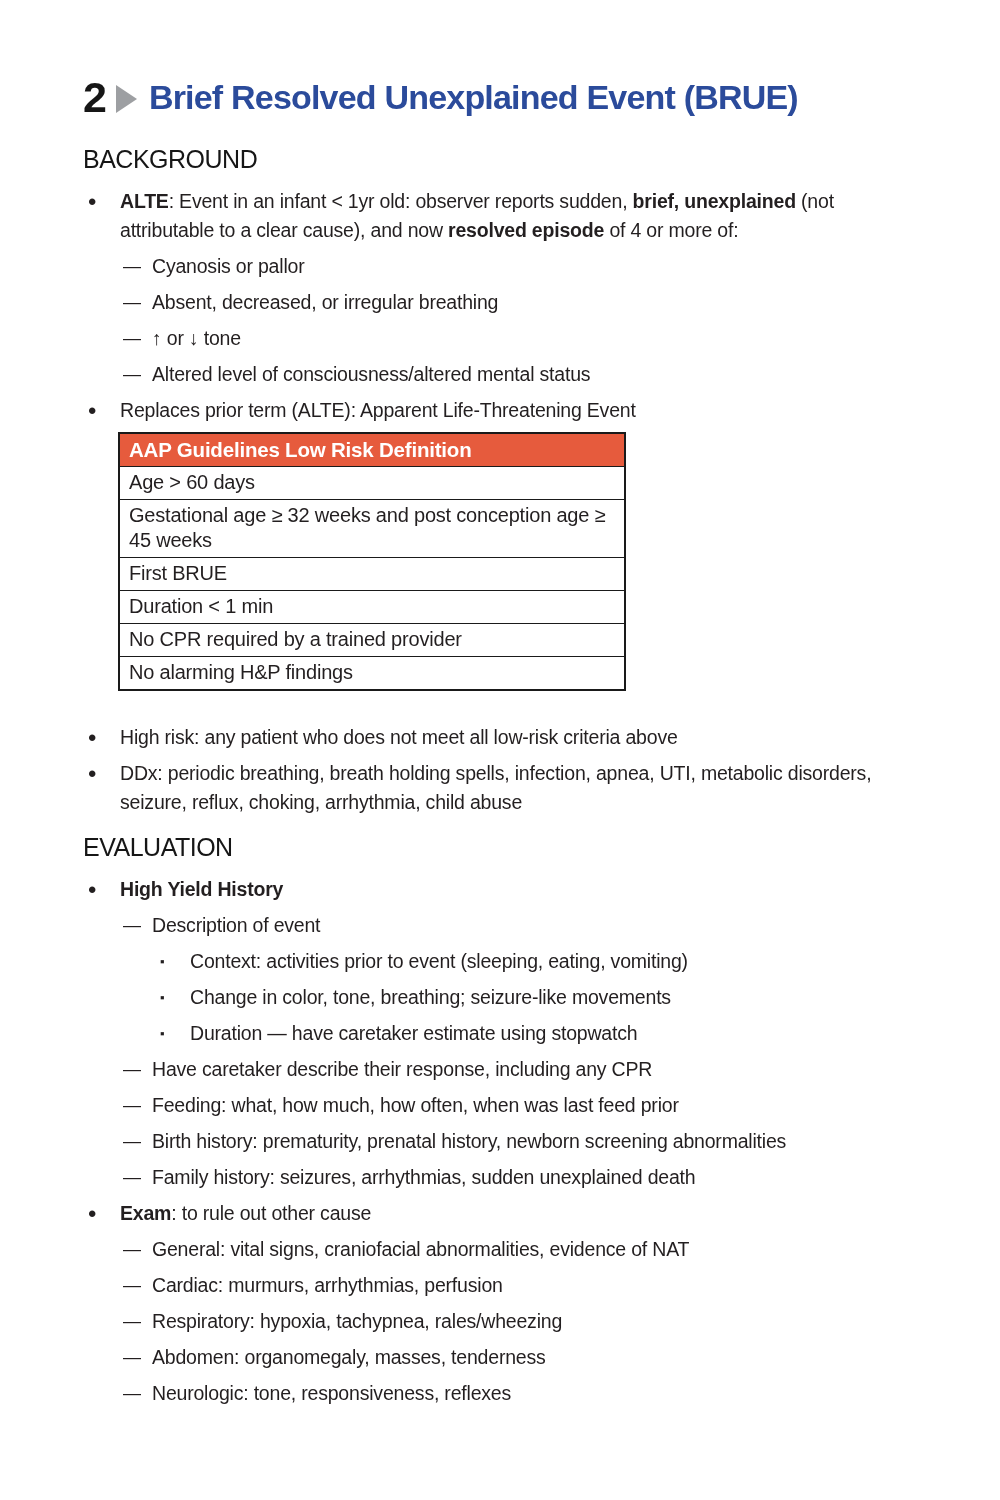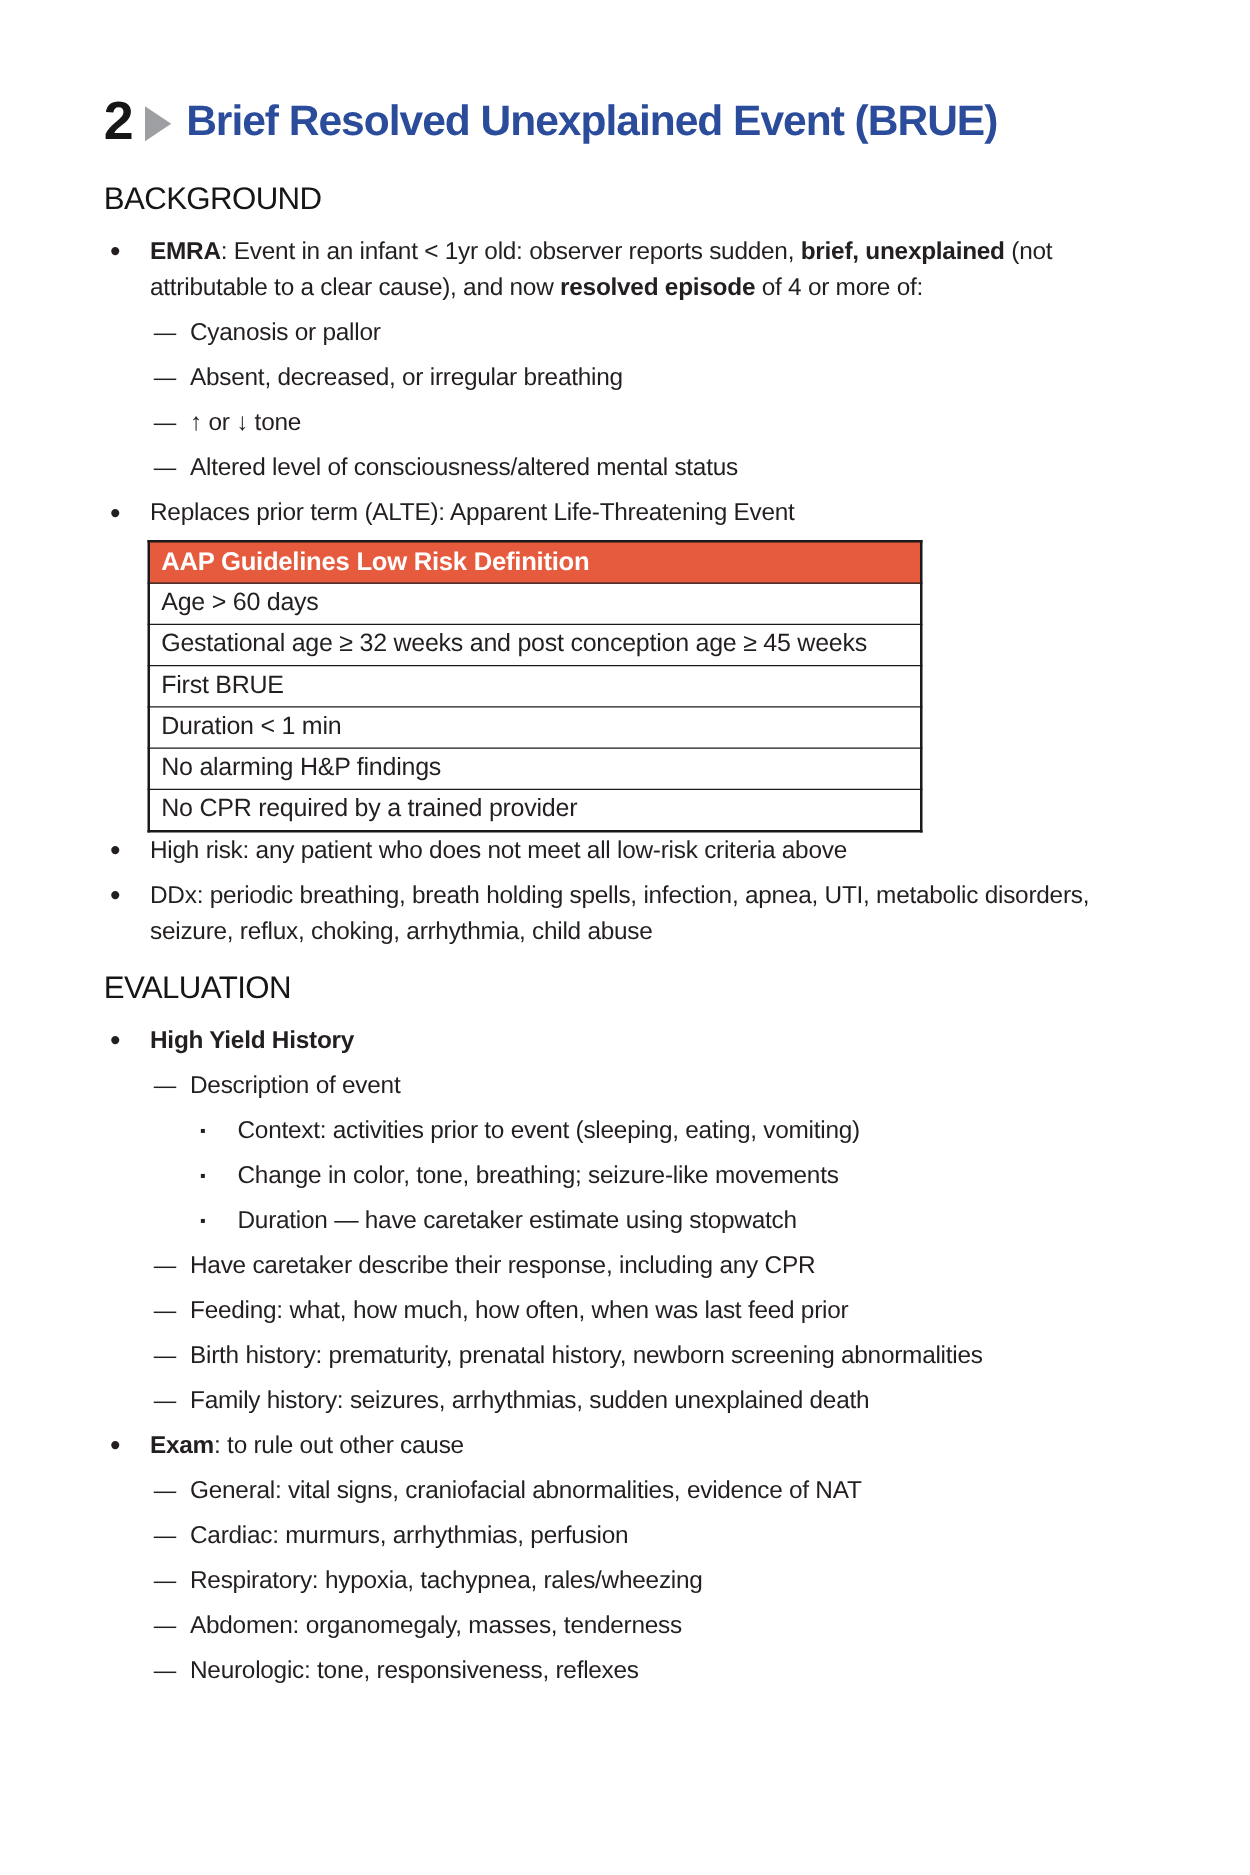--- a/index.html
+++ b/index.html
@@ -48,22 +48,22 @@
   .item.lvl2 .marker { width:30px; flex:0 0 30px; }
 
   .marker { color:#231f20; }
   .marker.bullet { font-size:24px; line-height:29px; }
   .marker.dash { font-size:18px; }
   .marker.square { font-size:13px; line-height:29px; }
 
   
   table.low-risk-table {
     border-collapse:collapse;
-    margin:6px 0 0 35px;
-    width:620px;
+    margin:6px 0 32px 35px;
+    width:508px;
     border:2.5px solid #1a1a1a;
   }
   table.low-risk-table th, table.low-risk-table td {
     border:1.5px solid #1a1a1a;
     text-align:left;
     font-size:20px;
     padding:3px 9px 4px 9px;
     line-height:25px;
     letter-spacing:-0.2px;
   }
@@ -90,21 +90,21 @@
     <div class="title-row">
       <span class="chapter-num">2</span>
       <span class="tri"></span>
       <span class="doc-title">Brief Resolved Unexplained Event (BRUE)</span>
     </div>
 
     <div>
         <h2 class="section-heading">BACKGROUND</h2>
         <div class="item lvl0">
           <span class="marker bullet">•</span>
-          <div class="txt"><span class="b">EMRA</span><span>: Event in an infant &lt; 1yr old: observer reports sudden, </span><span class="b">brief, unexplained</span><span> (not attributable to a clear cause), and now </span><span class="b">resolved episode</span><span> of 4 or more of:</span></div>
+          <div class="txt"><span class="b">ALTE</span><span>: Event in an infant &lt; 1yr old: observer reports sudden, </span><span class="b">brief, unexplained</span><span> (not attributable to a clear cause), and now </span><span class="b">resolved episode</span><span> of 4 or more of:</span></div>
         </div>
         <div class="item lvl1">
           <span class="marker dash">—</span>
           <div class="txt"><span>Cyanosis or pallor</span></div>
         </div>
         <div class="item lvl1">
           <span class="marker dash">—</span>
           <div class="txt"><span>Absent, decreased, or irregular breathing</span></div>
         </div>
         <div class="item lvl1">
@@ -130,24 +130,24 @@
             <tr>
               <td>Gestational age ≥ 32 weeks and post conception age ≥ 45 weeks</td>
             </tr>
             <tr>
               <td>First BRUE</td>
             </tr>
             <tr>
               <td>Duration &lt; 1 min</td>
             </tr>
             <tr>
+              <td>No CPR required by a trained provider</td>
+            </tr>
+            <tr>
               <td>No alarming H&amp;P findings</td>
-            </tr>
-            <tr>
-              <td>No CPR required by a trained provider</td>
             </tr>
           </tbody>
         </table>
         <div class="item lvl0">
           <span class="marker bullet">•</span>
           <div class="txt"><span>High risk: any patient who does not meet all low-risk criteria above</span></div>
         </div>
         <div class="item lvl0">
           <span class="marker bullet">•</span>
           <div class="txt"><span>DDx: periodic breathing, breath holding spells, infection, apnea, UTI, metabolic disorders, seizure, reflux, choking, arrhythmia, child abuse</span></div>

